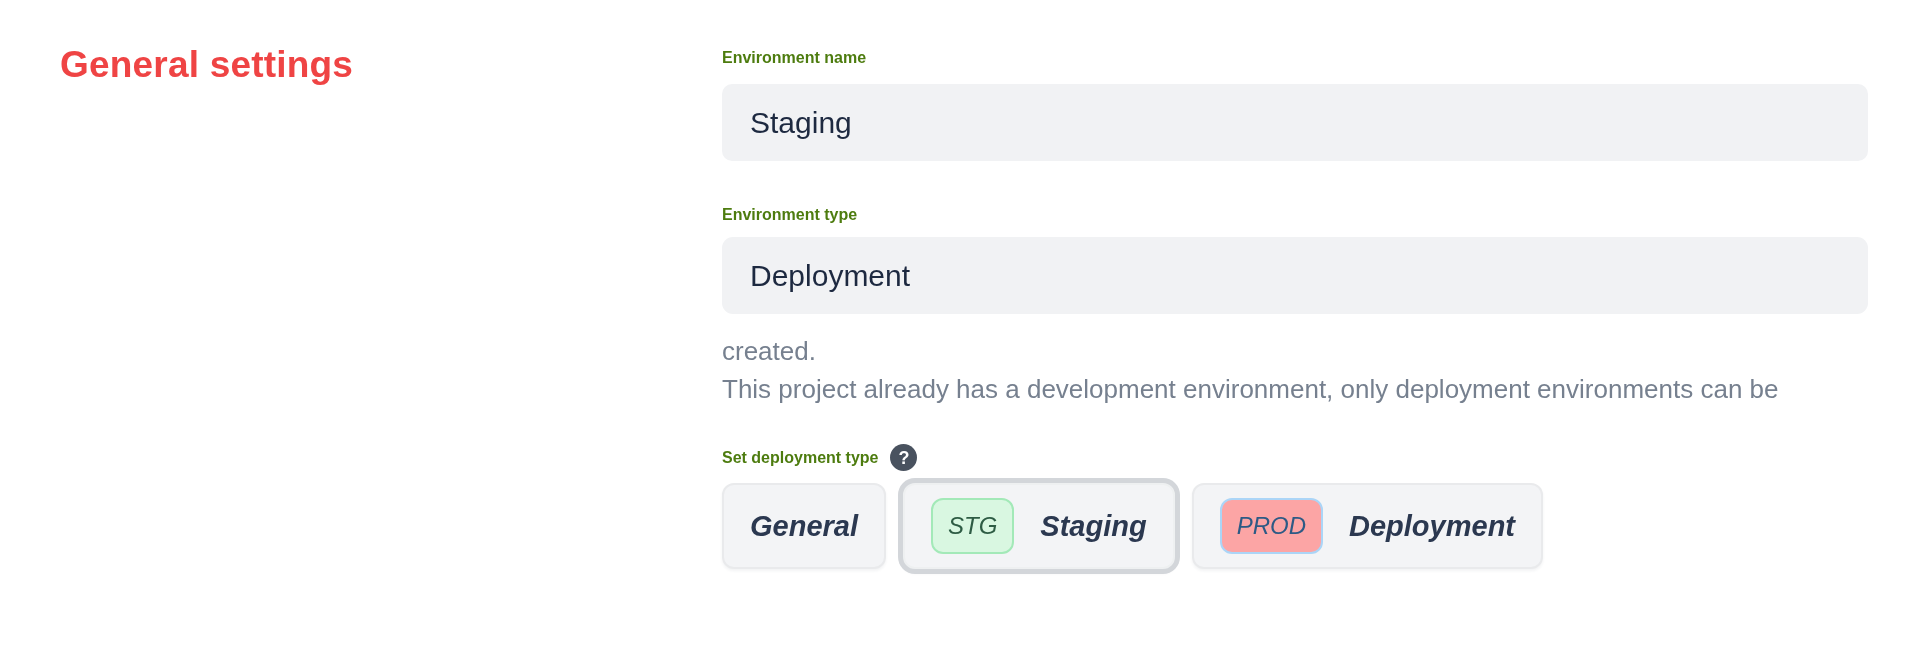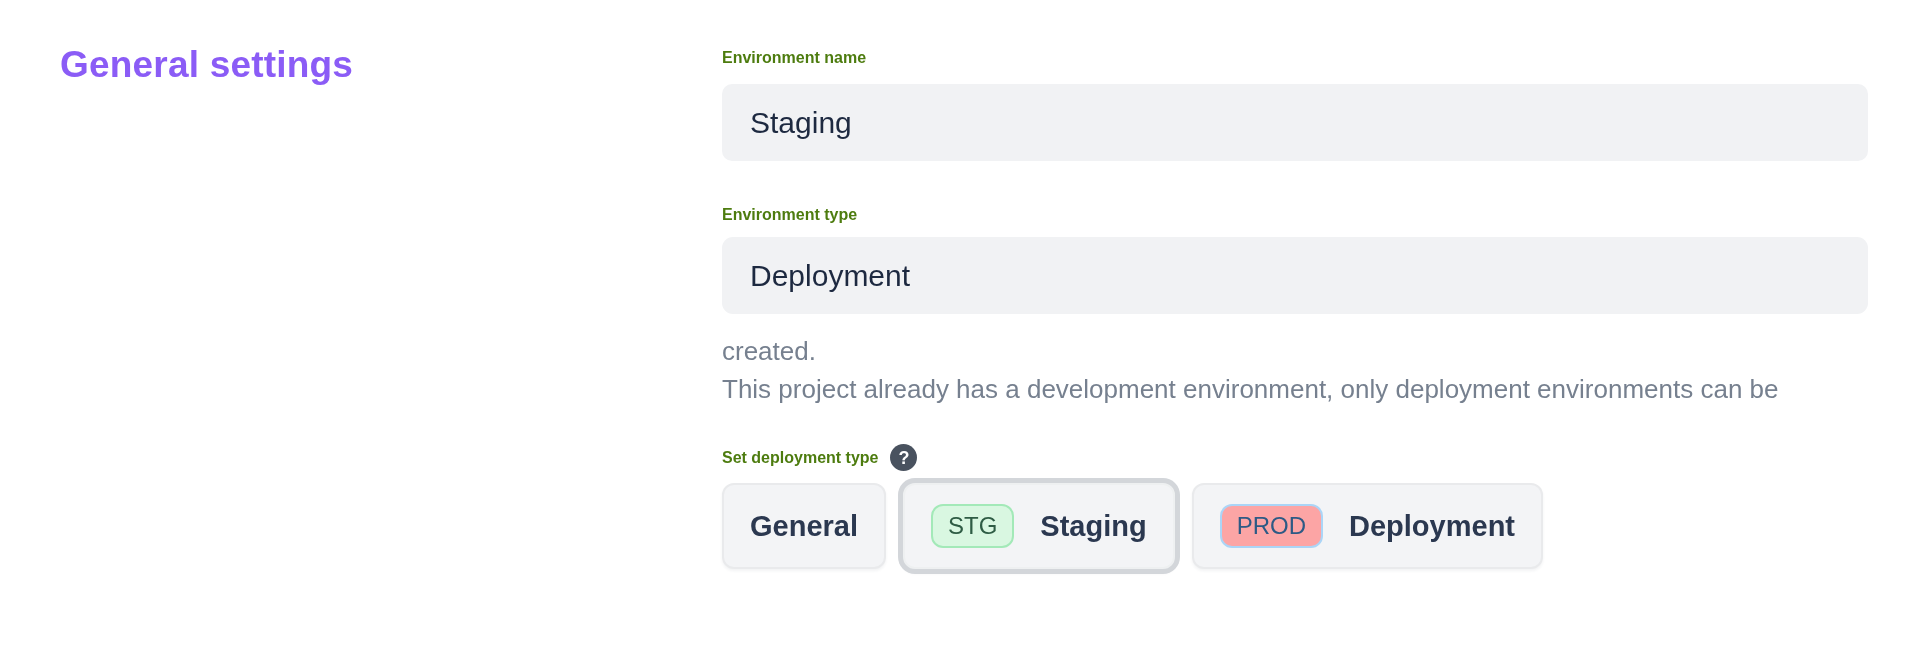--- a/index.html
+++ b/index.html
@@ -1,21 +1,21 @@
 <!DOCTYPE html>
 <html><head>
 <meta charset="utf-8">
 <style>
   * { box-sizing: border-box; margin: 0; padding: 0; }
   html, body { width: 1916px; height: 652px; background: #ffffff; overflow: hidden; }
   body { font-family: "Liberation Sans", "DejaVu Sans", sans-serif; }
 
   .layout { display: flex; padding: 44px 48px 0 60px; }
   .left-col { width: 662px; flex: 0 0 662px; }
-  .page-title { font-size: 37px; font-weight: 700; color: #8b5cf6; letter-spacing: 0.2px; }
+  .page-title { font-size: 37px; font-weight: 700; color: #ef4444; letter-spacing: 0.2px; }
 
   .form-col { width: 1146px; flex: 0 0 1146px; }
 
   .field-label { display: block; font-size: 16px; font-weight: 700; color: #4d7c0f; line-height: 27px; }
 
   .text-input {
     display: block; width: 100%; height: 77px; margin-top: 13px;
     background: #f1f2f4; border: none; outline: none; border-radius: 10px;
     font-family: "Liberation Sans", "DejaVu Sans", sans-serif;
     font-size: 30px; color: #1d2940; padding: 0 28px;
@@ -38,27 +38,28 @@
   .description { margin-top: 16px; font-size: 26px; color: #76808f; line-height: 34px; }
 
   .option-row { margin-top: 12px; display: flex; align-items: center; gap: 17px; }
   .opt-btn {
     height: 86px; display: inline-flex; align-items: center; gap: 26px;
     padding: 0 26px; background: #f3f4f6; border: 2px solid #e9eaec;
     border-radius: 12px; cursor: pointer;
     font-family: "Liberation Sans", "DejaVu Sans", sans-serif;
     font-size: 29px; font-weight: 700; color: #2b3850;
     box-shadow: 0 2px 3px rgba(40,50,70,0.06);
+    font-style: italic;
   }
   .opt-btn.selected {
     border-color: #eef0f1;
     box-shadow: 0 0 0 5px #d3d6da, 0 3px 4px rgba(40,50,70,0.10);
   }
   .badge {
-    height: 44px; display: inline-flex; align-items: center;
+    height: 56px; display: inline-flex; align-items: center;
     padding: 0 15px; border-radius: 12px; font-size: 24px; font-weight: 400;
   }
   .badge-stg { background: #d9f7e1; border: 2px solid #a3e9b8; color: #2e5c44; }
   .badge-prod { background: #fca5a5; border: 2px solid #abd5f7; color: #2d5a85; }
 </style>
 </head>
 <body>
 
 <div class="layout">
   <div class="left-col">

